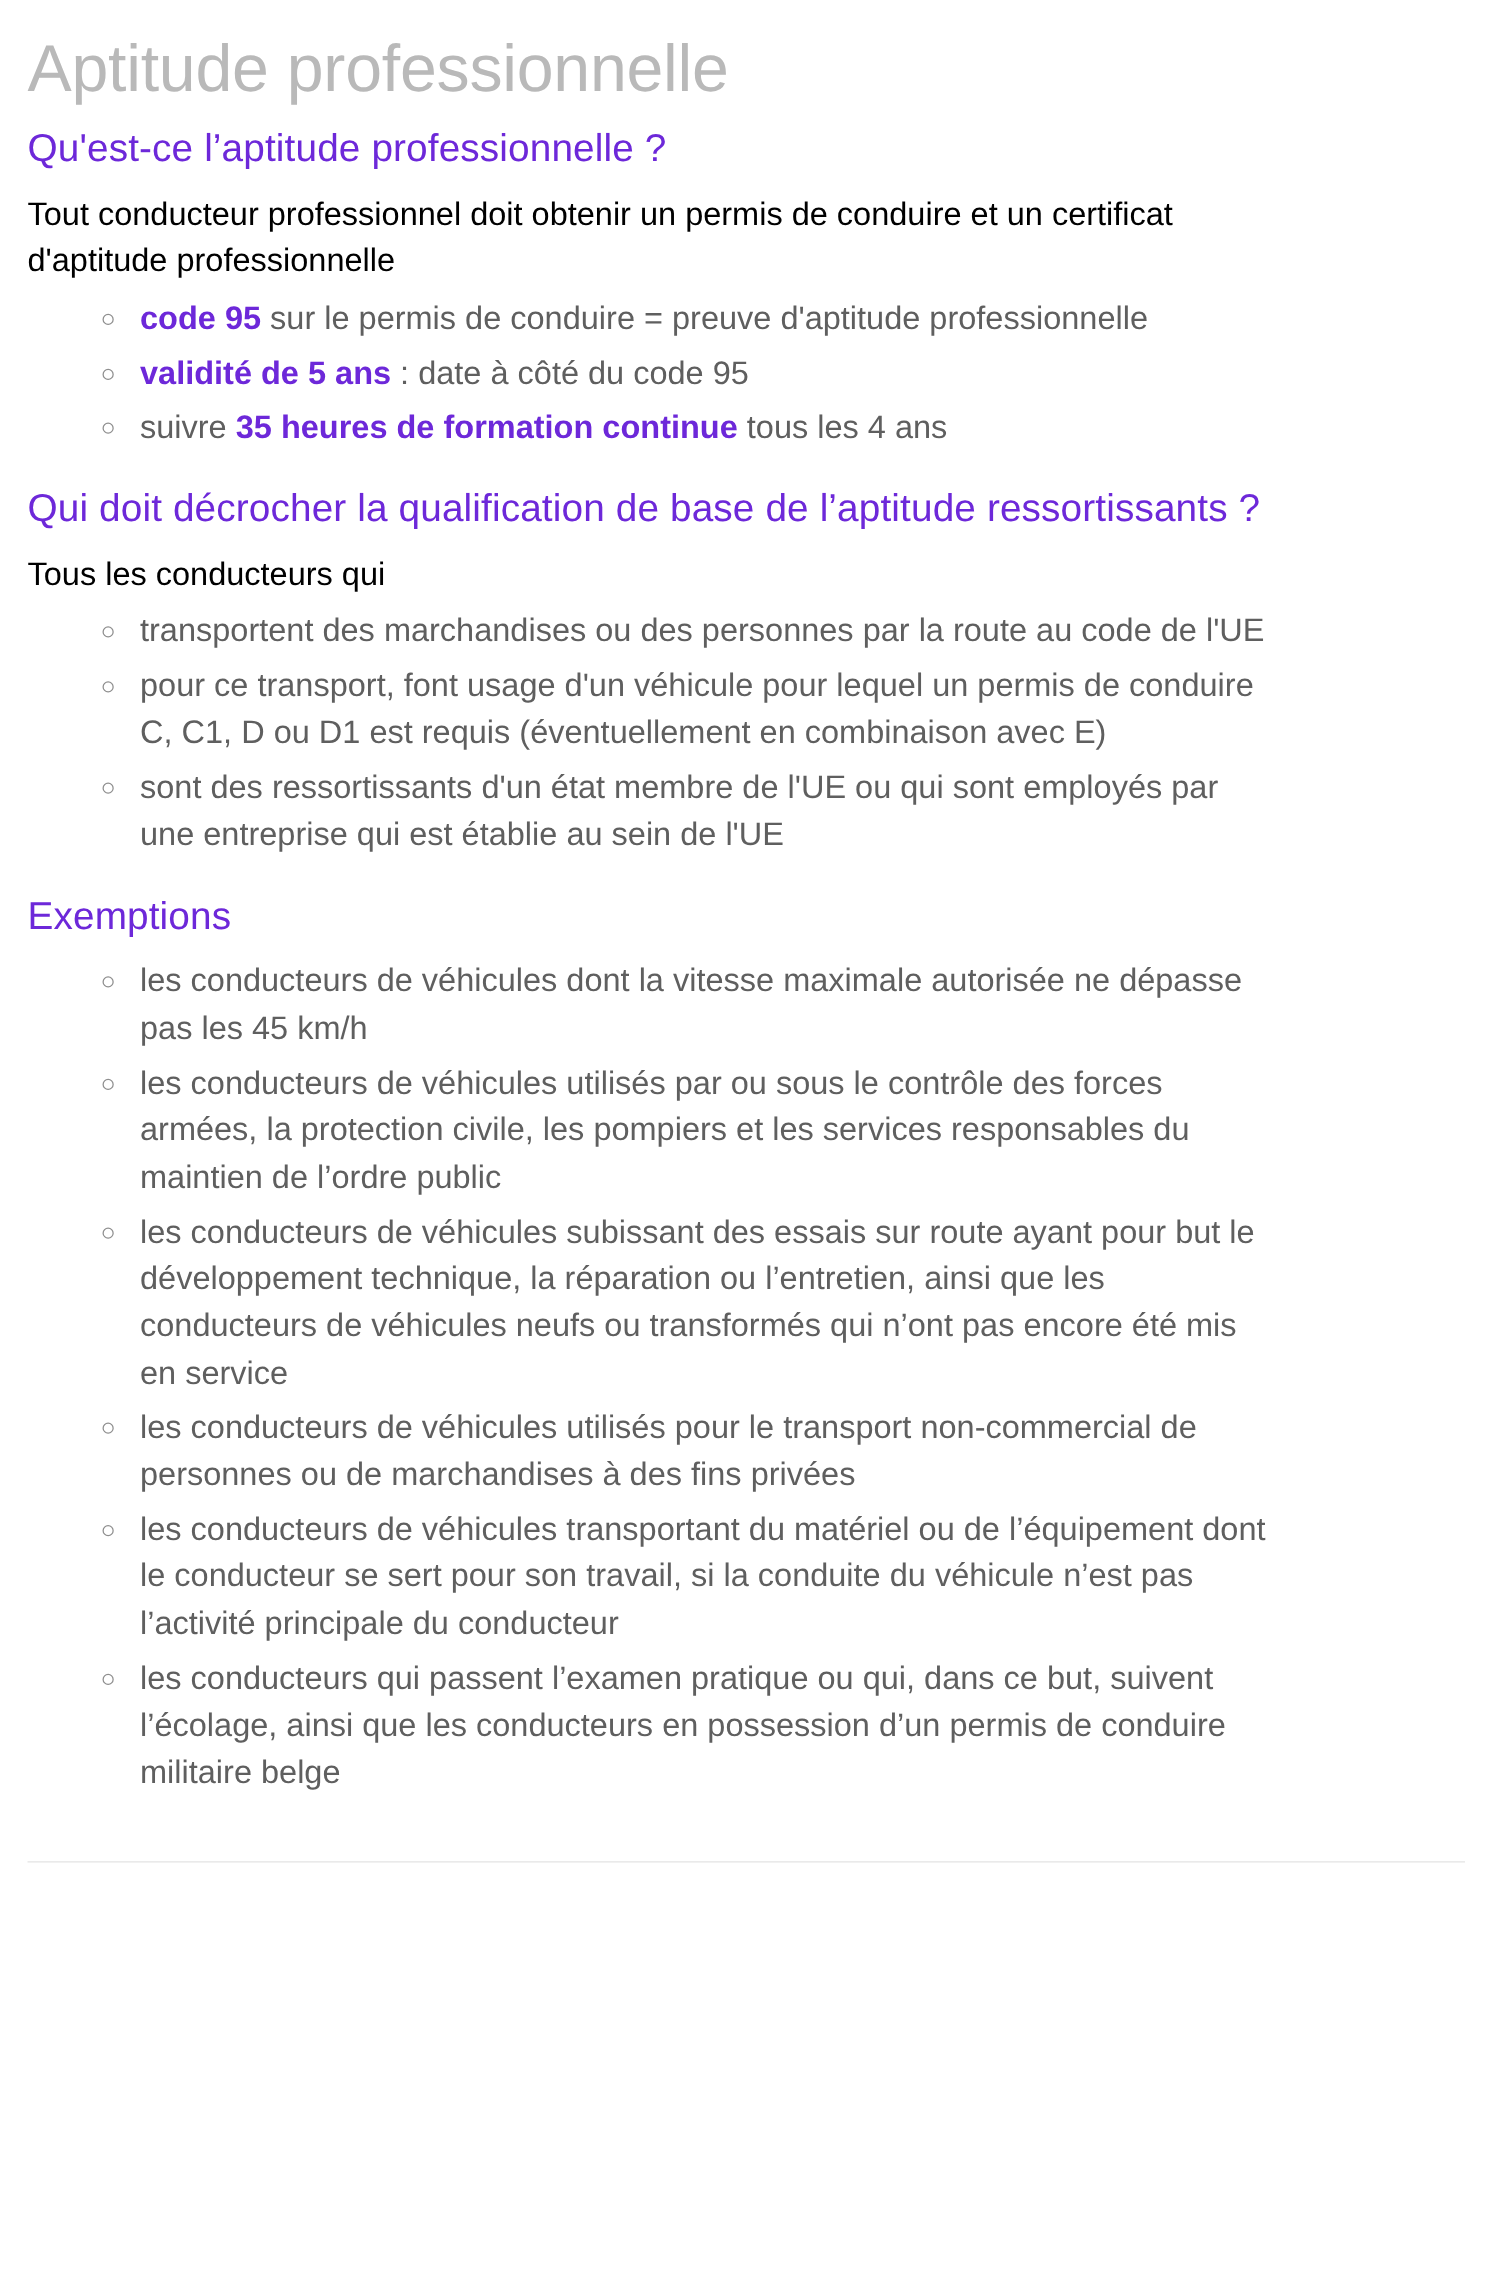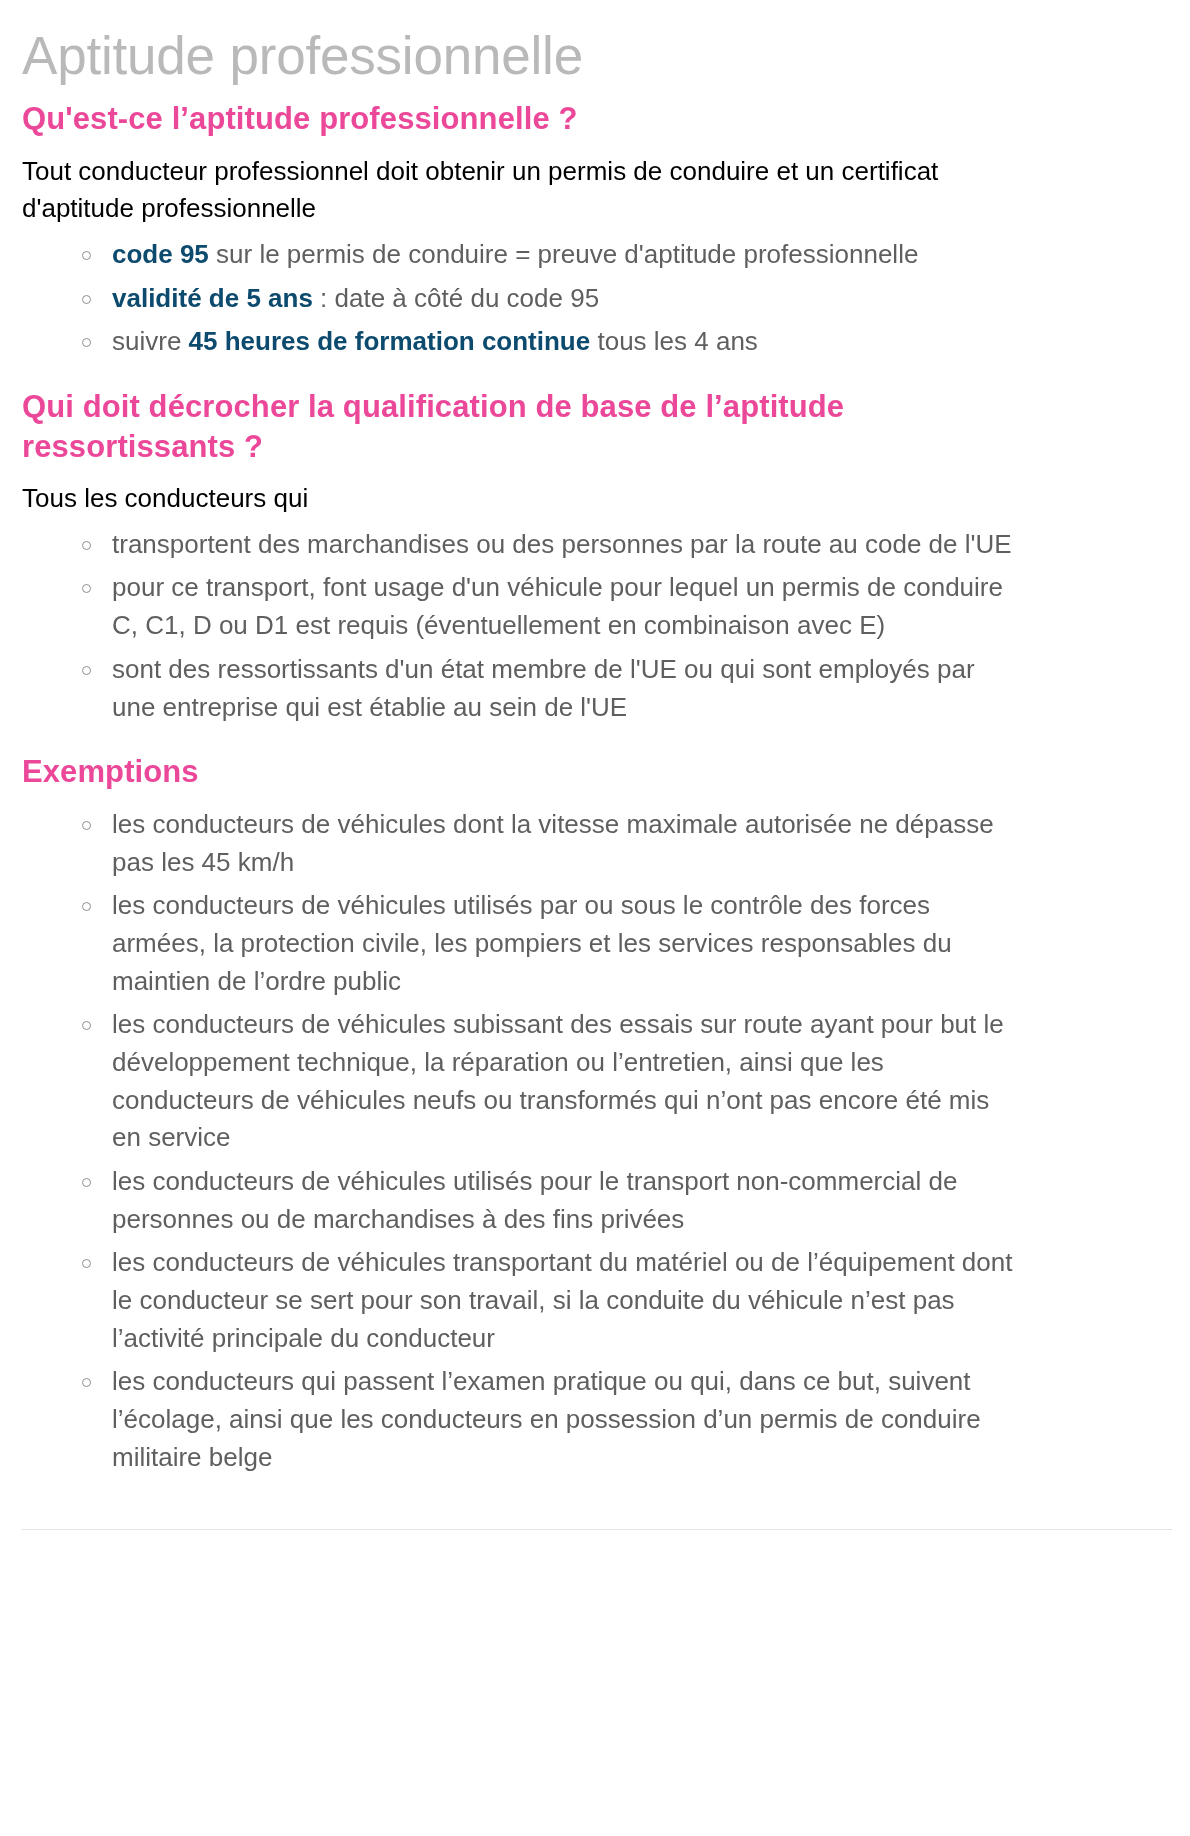--- a/index.html
+++ b/index.html
@@ -22,22 +22,22 @@
   h1.doc-title {
     font-size: 53px;
     font-weight: 400;
     color: #b9b9b9;
     margin: 0 0 14px 0;
     line-height: 1.12;
     letter-spacing: -0.2px;
   }
   h2.section-title {
     font-size: 31px;
-    font-weight: 700;
-    color: #ec4899;
+    font-weight: 400;
+    color: #6d28d9;
     margin: 4px 0 14px 0;
     line-height: 1.28;
     letter-spacing: 0.1px;
   }
   h2.section-title.tight {
     margin-top: 26px;
   }
   p.para {
     font-size: 26px;
     font-weight: 400;
@@ -66,21 +66,21 @@
     left: 2px;
     top: 15px;
     width: 9px;
     height: 9px;
     border: 1.6px solid #8e8e8e;
     border-radius: 50%;
     box-sizing: border-box;
   }
   strong {
     font-weight: 700;
-    color: #0c4a6e;
+    color: #6d28d9;
   }
   .spacer-bottom {
     height: 42px;
   }
   hr.footer-rule {
     border: none;
     border-top: 1px solid #e3e3e3;
     margin: 0 18px 0 22px;
   }
 </style>
@@ -91,21 +91,21 @@
 
   <h1 class="doc-title">Aptitude professionnelle</h1>
 
   <div id="sections">
       <section>
         <h2 class="section-title">Qu'est-ce l’aptitude professionnelle ?</h2>
         <p class="para">Tout conducteur professionnel doit obtenir un permis de conduire et un certificat d'aptitude professionnelle</p>
         <ul class="bullets">
           <li><strong>code 95</strong><span> sur le permis de conduire = preuve d'aptitude professionnelle</span></li>
           <li><strong>validité de 5 ans</strong><span> : date à côté du code 95</span></li>
-          <li><span>suivre </span><strong>45 heures de formation continue</strong><span> tous les 4 ans</span></li>
+          <li><span>suivre </span><strong>35 heures de formation continue</strong><span> tous les 4 ans</span></li>
         </ul>
       </section>
       <section>
         <h2 class="section-title tight">Qui doit décrocher la qualification de base de l’aptitude ressortissants ?</h2>
         <p class="para">Tous les conducteurs qui</p>
         <ul class="bullets">
           <li><span>transportent des marchandises ou des personnes par la route au code de l'UE</span></li>
           <li><span>pour ce transport, font usage d'un véhicule pour lequel un permis de conduire C, C1, D ou D1 est requis (éventuellement en combinaison avec E)</span></li>
           <li><span>sont des ressortissants d'un état membre de l'UE ou qui sont employés par une entreprise qui est établie au sein de l'UE</span></li>
         </ul>

